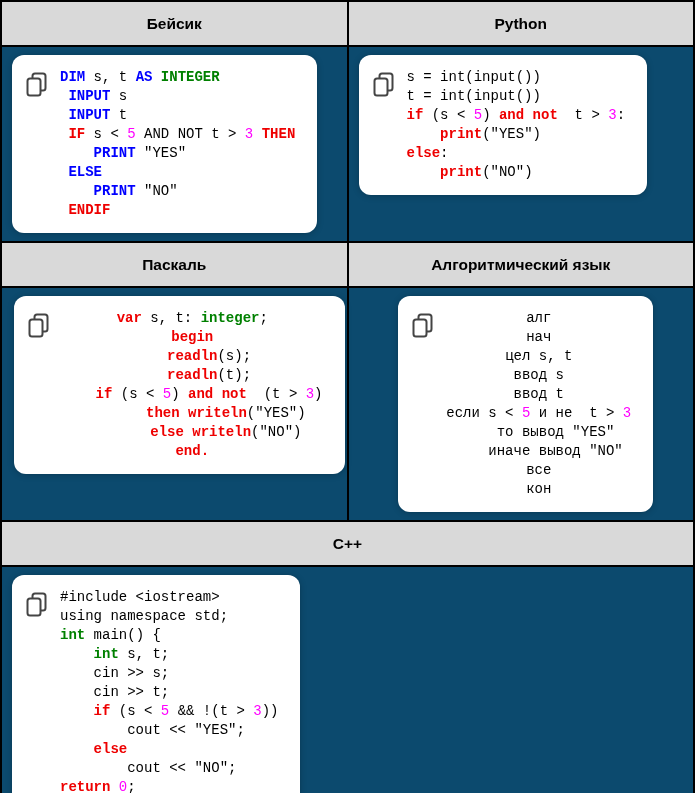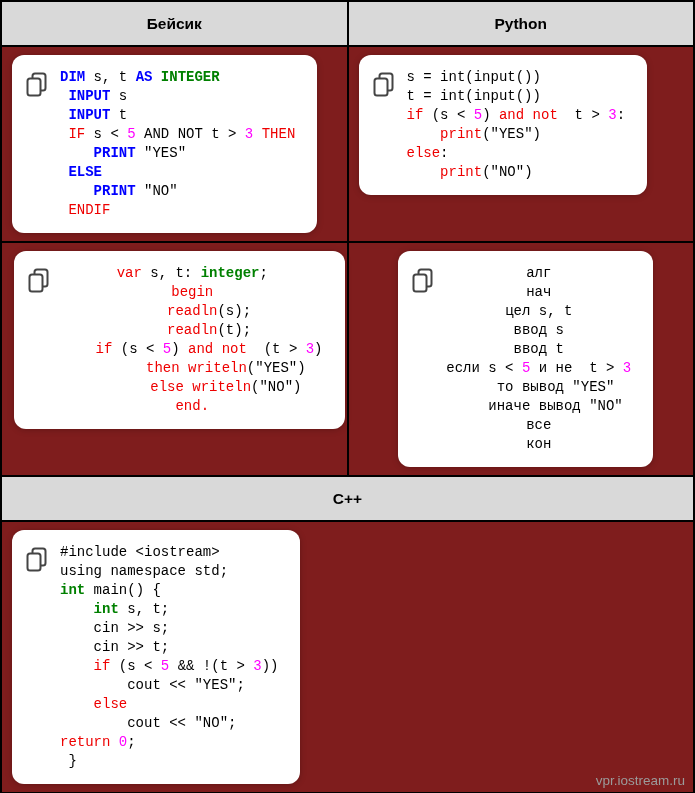--- a/index.html
+++ b/index.html
@@ -30,21 +30,21 @@
     border:2px solid var(--c-border);
     font-family:"Liberation Sans", sans-serif;
     font-size:15.5px;
     font-weight:bold;
     color:#000;
     text-align:center;
     vertical-align:middle;
   }
   .lang-table td{
     border:2px solid var(--c-border);
-    background:#7f1d1d;
+    background:#0c4a6e;
     vertical-align:top;
     padding:0;
   }
   tr.hdr-row{height:45px;}
   tr.code-row-1{height:191px;}
   tr.code-row-2{height:228px;text-align:center;}
   tr.code-row-3{height:271px;}
 
   .card{
     display:inline-block;
@@ -66,21 +66,21 @@
   .code{
     font-family:"Liberation Mono", monospace;
     font-size:14px;
     line-height:19px;
     white-space:pre;
     color:var(--c-plain);
   }
   
   .t-p{color:var(--c-plain);}
   .t-b{color:var(--c-blue);font-weight:bold;}
-  .t-r{color:var(--c-red);font-weight:normal;}
+  .t-r{color:var(--c-red);font-weight:bold;}
   .t-g{color:var(--c-green);font-weight:bold;}
   .t-m{color:var(--c-num);}
   .t-k{color:var(--c-plain);font-weight:normal;}
 
   .bottom-cell{position:relative;}
   .watermark{
     position:absolute;
     right:8px;
     bottom:4px;
     font-size:13.5px;
@@ -113,20 +113,24 @@
         <button class="copy-btn">
           <svg width="25" height="29" viewBox="0 0 25 29">
             <rect x="8.5" y="2.5" width="13" height="17" rx="2.5" fill="none" stroke="#444" stroke-width="2"></rect>
             <rect x="3.5" y="7.5" width="13" height="17" rx="2.5" fill="#ffffff" stroke="#444" stroke-width="2"></rect>
           </svg>
         </button>
         <div class="code"><div><span class="t-p">s = int(input())</span></div><div><span class="t-p">t = int(input())</span></div><div><span class="t-r">if</span><span class="t-p"> (s &lt; </span><span class="t-m">5</span><span class="t-p">) </span><span class="t-r">and</span><span class="t-p"> </span><span class="t-r">not</span><span class="t-p">  t &gt; </span><span class="t-m">3</span><span class="t-p">:</span></div><div><span class="t-p">    </span><span class="t-r">print</span><span class="t-p">("YES")</span></div><div><span class="t-r">else</span><span class="t-p">:</span></div><div><span class="t-p">    </span><span class="t-r">print</span><span class="t-p">("NO")</span></div></div>
       </div>
     </td>
   </tr>
+  <tr class="hdr-row">
+    <th>Паскаль</th>
+    <th>Алгоритмический язык</th>
+  </tr>
   <tr class="code-row-2">
     <td>
       <div class="card">
         <button class="copy-btn">
           <svg width="25" height="29" viewBox="0 0 25 29">
             <rect x="8.5" y="2.5" width="13" height="17" rx="2.5" fill="none" stroke="#444" stroke-width="2"></rect>
             <rect x="3.5" y="7.5" width="13" height="17" rx="2.5" fill="#ffffff" stroke="#444" stroke-width="2"></rect>
           </svg>
         </button>
         <div class="code"><div><span class="t-r">var</span><span class="t-p"> s, t: </span><span class="t-g">integer</span><span class="t-p">;</span></div><div><span class="t-r">begin</span></div><div><span class="t-p">    </span><span class="t-r">readln</span><span class="t-p">(s);</span></div><div><span class="t-p">    </span><span class="t-r">readln</span><span class="t-p">(t);</span></div><div><span class="t-p">    </span><span class="t-r">if</span><span class="t-p"> (s &lt; </span><span class="t-m">5</span><span class="t-p">) </span><span class="t-r">and</span><span class="t-p"> </span><span class="t-r">not</span><span class="t-p">  (t &gt; </span><span class="t-m">3</span><span class="t-p">)</span></div><div><span class="t-p">        </span><span class="t-r">then</span><span class="t-p"> </span><span class="t-r">writeln</span><span class="t-p">("YES")</span></div><div><span class="t-p">        </span><span class="t-r">else</span><span class="t-p"> </span><span class="t-r">writeln</span><span class="t-p">("NO")</span></div><div><span class="t-r">end.</span></div></div>

